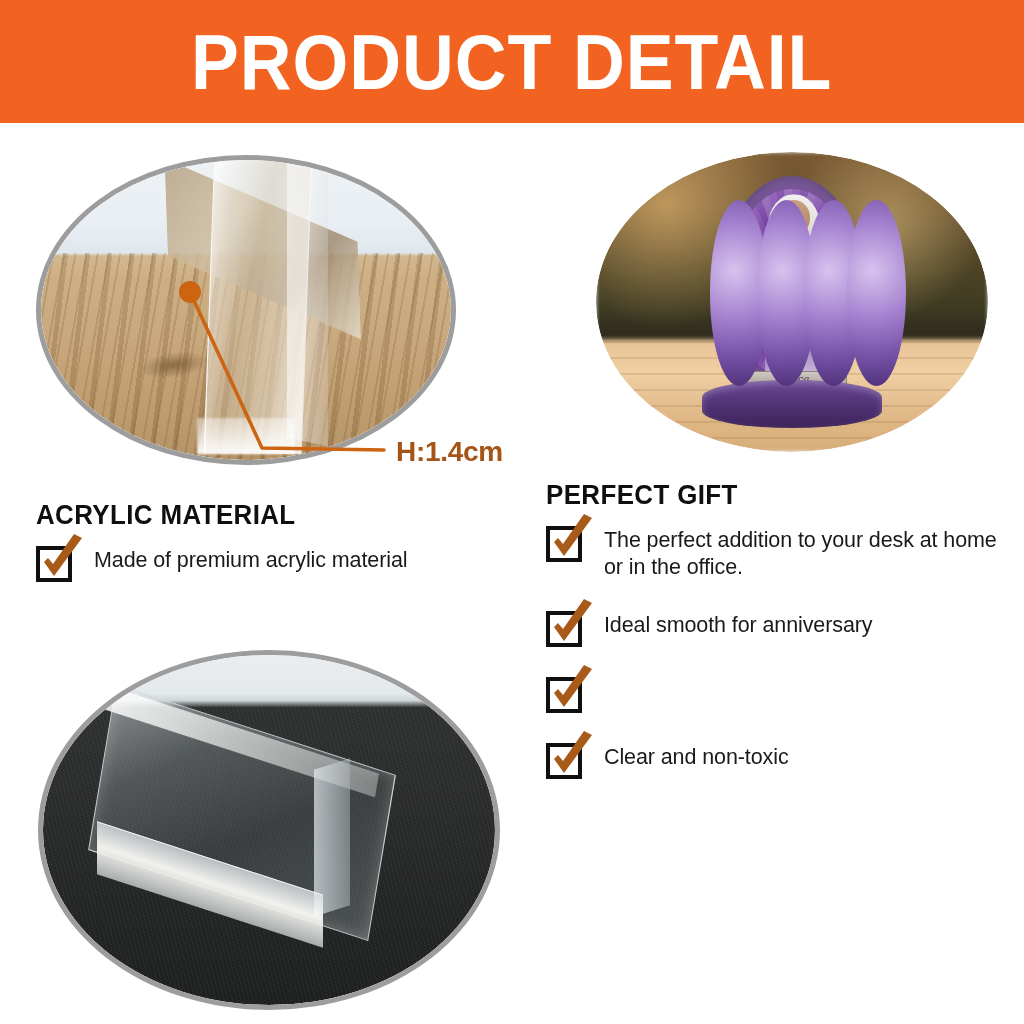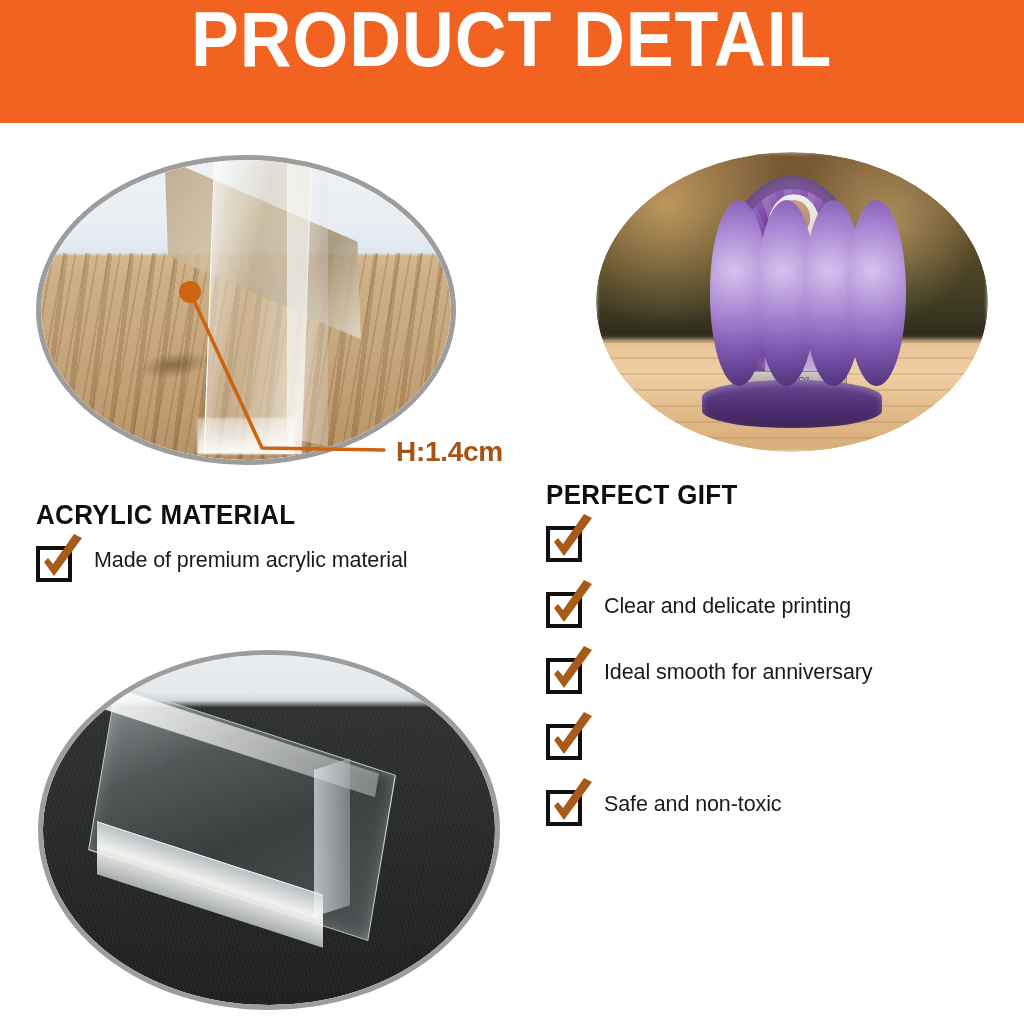--- a/index.html
+++ b/index.html
@@ -20,20 +20,21 @@
   }
 
   
   .banner {
     position: absolute;
     left: 0; top: 0;
     width: 1024px;
     height: 123px;
     background: #F26322;
     display: flex;
+    align-items: center;
     justify-content: center;
   }
   .banner-title {
     color: #ffffff;
     font-family: "Liberation Sans Narrow", "Liberation Sans", sans-serif;
     font-size: 78px;
     font-weight: bold;
     letter-spacing: 1px;
     line-height: 78px;
     transform: scaleX(0.92);
@@ -442,52 +443,45 @@
   <div class="section-title" id="title-gift">PERFECT GIFT</div>
 
   <div class="feature-list" id="list-gift">
 
     <div class="feature-item">
       <div class="checkbox">
         <svg width="56" height="56" viewBox="0 0 56 56">
           <path d="M10 30 L20 44 L48 6 L40 2 L19 32 L14 26 Z" fill="#A85A18"></path>
         </svg>
       </div>
-    </div>
+      <div class="feature-text">The perfect addition to your desk at home or in the office.</div>
+    </div>
+
 
     <div class="feature-item">
       <div class="checkbox">
         <svg width="56" height="56" viewBox="0 0 56 56">
           <path d="M10 30 L20 44 L48 6 L40 2 L19 32 L14 26 Z" fill="#A85A18"></path>
         </svg>
       </div>
-      <div class="feature-text">Clear and delicate printing</div>
+      <div class="feature-text">Ideal smooth for anniversary</div>
     </div>
 
     <div class="feature-item">
       <div class="checkbox">
         <svg width="56" height="56" viewBox="0 0 56 56">
           <path d="M10 30 L20 44 L48 6 L40 2 L19 32 L14 26 Z" fill="#A85A18"></path>
         </svg>
       </div>
-      <div class="feature-text">Ideal smooth for anniversary</div>
     </div>
 
     <div class="feature-item">
       <div class="checkbox">
         <svg width="56" height="56" viewBox="0 0 56 56">
           <path d="M10 30 L20 44 L48 6 L40 2 L19 32 L14 26 Z" fill="#A85A18"></path>
         </svg>
       </div>
-    </div>
-
-    <div class="feature-item">
-      <div class="checkbox">
-        <svg width="56" height="56" viewBox="0 0 56 56">
-          <path d="M10 30 L20 44 L48 6 L40 2 L19 32 L14 26 Z" fill="#A85A18"></path>
-        </svg>
-      </div>
-      <div class="feature-text">Safe and non-toxic</div>
+      <div class="feature-text">Clear and non-toxic</div>
     </div>
 
   </div>
 
 </div>
 
 </body></html>

